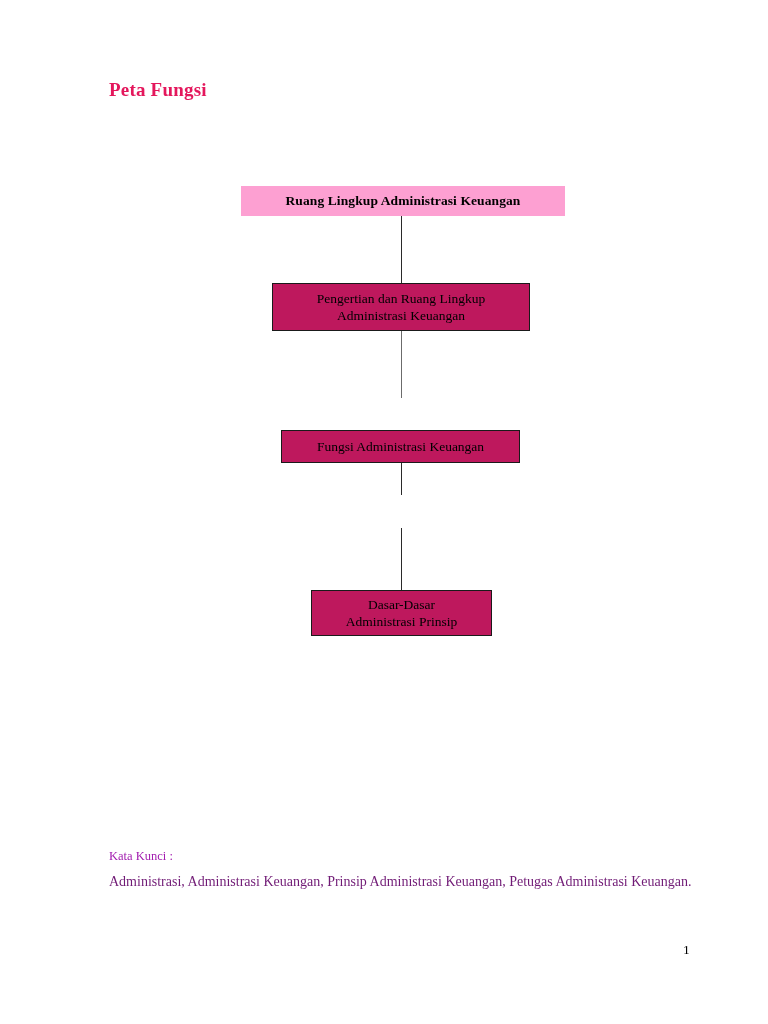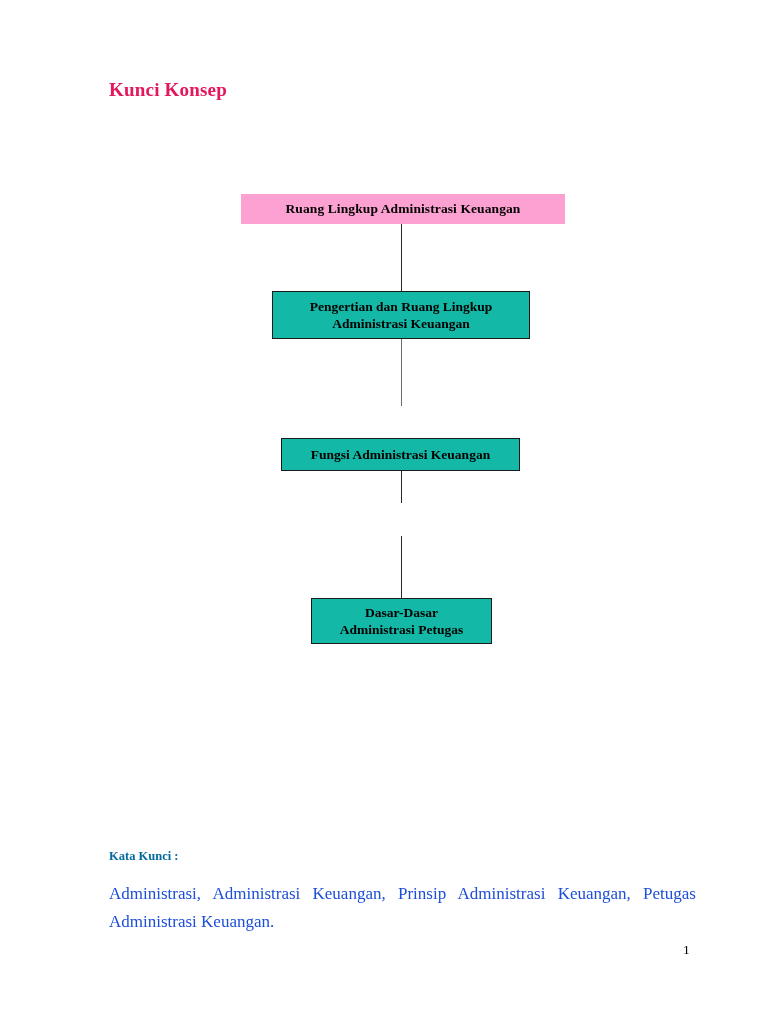--- a/index.html
+++ b/index.html
@@ -31,36 +31,35 @@
     font-weight: bold;
     color: #e4175c;
     letter-spacing: 0.2px;
     white-space: nowrap;
   }
 
   
   .concept-map {
     position: absolute;
     left: 0;
-    top: 14px;
+    top: 6px;
     width: 768px;
     height: 788px;
   }
 
   .node {
     position: absolute;
     box-sizing: border-box;
     display: flex;
     align-items: center;
     justify-content: center;
     text-align: center;
     line-height: 1.28;
     z-index: 2;
-    background: #14b8a6;
-    font-weight: bold;
+    background: #be185d;
   }
 
   .node-inner {
     display: block;
     width: 100%;
     white-space: pre-line;
   }
 
   .node.root {
     background: #fda0d2;
@@ -96,46 +95,46 @@
 
   
   .keywords {
     position: absolute;
     left: 109px;
     top: 849px;
     width: 587px;
   }
   .keywords-label {
     font-size: 12.5px;
-    font-weight: bold;
-    color: #0369a1;
-    margin-bottom: 16px;
+    font-weight: normal;
+    color: #a21caf;
+    margin-bottom: 7px;
   }
   .keywords-text {
-    font-size: 17px;
+    font-size: 14px;
     line-height: 1.62;
     text-align: justify;
-    color: #1d4ed8;
+    color: #701a75;
   }
 
   
   .page-number {
     position: absolute;
     left: 683px;
     top: 942px;
     font-size: 13.5px;
     color: #000000;
   }
 </style>
 </head>
 <body>
 
 <div class="page">
 
-  <h1 class="page-title">Kunci Konsep</h1>
+  <h1 class="page-title">Peta Fungsi</h1>
 
   <div class="concept-map">
 
     <div class="connector" id="conn-1"></div>
     <div class="connector" id="conn-2"></div>
     <div class="connector" id="conn-3"></div>
     <div class="connector" id="conn-4"></div>
 
     <div class="node root" id="node-root">
       <span class="node-inner">Ruang Lingkup Administrasi Keuangan</span>
@@ -146,21 +145,21 @@
 Administrasi Keuangan</span>
     </div>
 
     <div class="node boxed" id="node-fungsi">
       <span class="node-inner">Fungsi Administrasi Keuangan</span>
     </div>
 
 
     <div class="node boxed" id="node-dasar">
       <span class="node-inner">Dasar-Dasar
-Administrasi Petugas</span>
+Administrasi Prinsip</span>
     </div>
 
   </div>
 
   <div class="keywords">
     <div class="keywords-label">Kata Kunci :</div>
     <div class="keywords-text">Administrasi, Administrasi Keuangan, Prinsip Administrasi Keuangan, Petugas Administrasi Keuangan.</div>
   </div>
 
   <div class="page-number">1</div>

